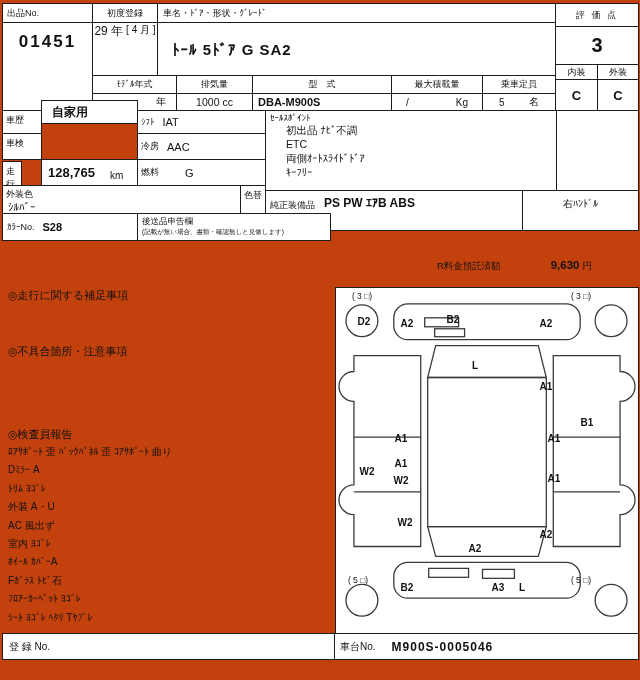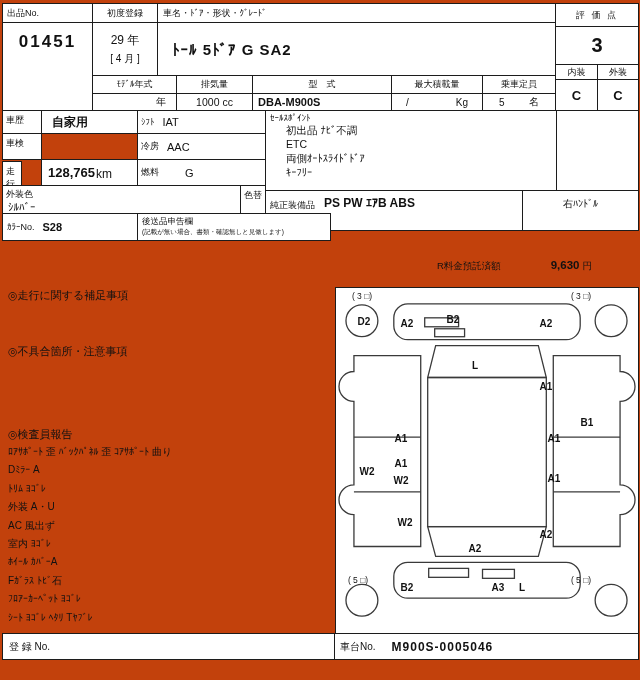--- a/index.html
+++ b/index.html
@@ -1,21 +1,21 @@
 <!DOCTYPE html>
 <html><head>
 <meta charset="utf-8">
 <style>
   html,body{margin:0;padding:0}
   body{width:640px;height:680px;background:#ffffff;font-family:"Liberation Sans","DejaVu Sans",sans-serif;color:#111}
   .sheet{position:relative;width:640px;height:680px;background:#c2410c;overflow:hidden}
   .cell{position:absolute;box-sizing:border-box;border:1px solid #1c1c1c;background:#fff}
   .fx{display:flex;align-items:center}
   .cen{display:flex;align-items:center;justify-content:center;text-align:center}
-  .col{display:flex;flex-direction:column;align-items:center;justify-content:center}
+  .col{display:flex;flex-direction:row;align-items:flex-start;justify-content:center}
   .sm{font-size:9px}
   .bold{font-weight:700}
   .lotno{font-size:17px;font-weight:700;letter-spacing:2px;text-align:center;margin-top:9px}
   .carname{font-size:15px;font-weight:700;letter-spacing:1px}
   .score{font-size:20px;font-weight:700}
   .grade{font-size:13px;font-weight:700}
   .insline{font-size:10px;line-height:18.4px;white-space:nowrap}
   .spitem{font-size:10.5px;line-height:14px;white-space:nowrap}
   .dmark{position:absolute;transform:translate(-50%,-50%);font-size:10px;font-weight:700;color:#111;white-space:nowrap}
   .cmark{position:absolute;transform:translate(-50%,-50%);font-size:8.5px;color:#111;white-space:nowrap}
@@ -61,34 +61,34 @@
     <span>/</span>
     <span>Kg</span>
   </div>
   <div class="cell cen sm" style="left:482px;top:75px;width:74px;height:19px">乗車定員</div>
   <div class="cell fx" style="left:482px;top:93px;width:74px;height:18px;font-size:10px;padding:0 16px;justify-content:space-between">
     <span>5</span>
     <span>名</span>
   </div>
 
   <div class="cell sm" style="left:2px;top:110px;width:40px;height:24px;padding:3px 0 0 3px">車歴</div>
-  <div class="cell fx bold" style="left:41px;top:110px;width:97px;height:24px;padding-left:10px;font-size:12px">自家用</div>
+  <div class="cell fx bold" style="left:41px;top:100px;width:97px;height:24px;padding-left:10px;font-size:12px">自家用</div>
   <div class="cell fx" style="left:137px;top:110px;width:129px;height:24px;padding-left:3px;gap:8px">
     <span class="sm">ｼﾌﾄ</span>
     <span style="font-size:11px">IAT</span>
   </div>
   <div class="cell sm" style="left:2px;top:133px;width:40px;height:27px;padding:3px 0 0 3px">車検</div>
   <div class="cell fx" style="left:137px;top:133px;width:129px;height:27px;padding-left:3px;gap:8px">
     <span class="sm">冷房</span>
     <span style="font-size:11px">AAC</span>
   </div>
   <div class="cell sm" style="left:2px;top:161px;width:20px;height:27px;padding:3px 0 12px 3px">走行</div>
   <div class="cell fx" style="left:41px;top:159px;width:97px;height:27px;padding-left:6px">
     <span class="bold" style="font-size:13px">128,765</span>
-    <span style="font-size:12px;align-self:flex-end;margin:0 0 4px 1px">km</span>
+    <span style="font-size:10px;align-self:flex-end;margin:0 0 4px 15px">km</span>
   </div>
   <div class="cell fx" style="left:137px;top:159px;width:129px;height:27px;padding-left:3px;gap:26px">
     <span class="sm">燃料</span>
     <span style="font-size:11px">G</span>
   </div>
 
   <div class="cell" style="left:265px;top:110px;width:292px;height:81px;padding:2px 0 0 4px">
     <div class="sm">ｾｰﾙｽﾎﾟｲﾝﾄ</div>
     <div style="padding-left:16px">
       <div class="spitem">初出品 ﾅﾋﾞ不調</div>

